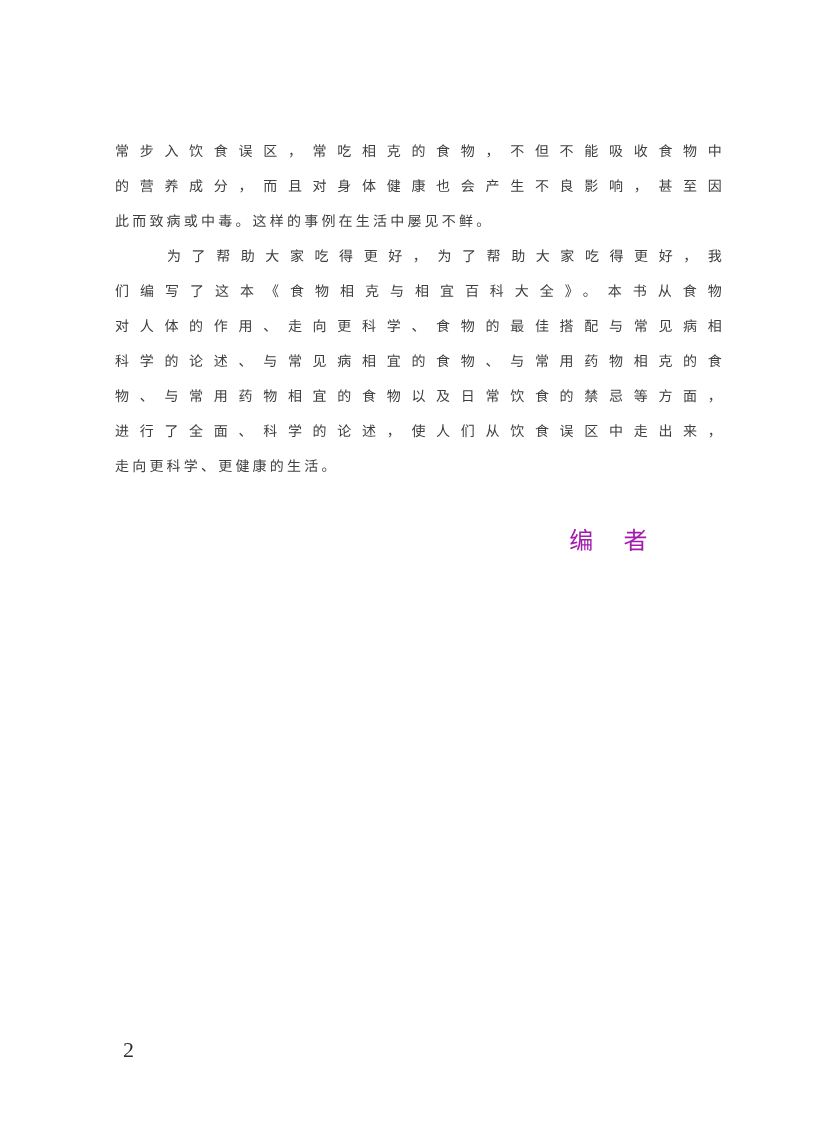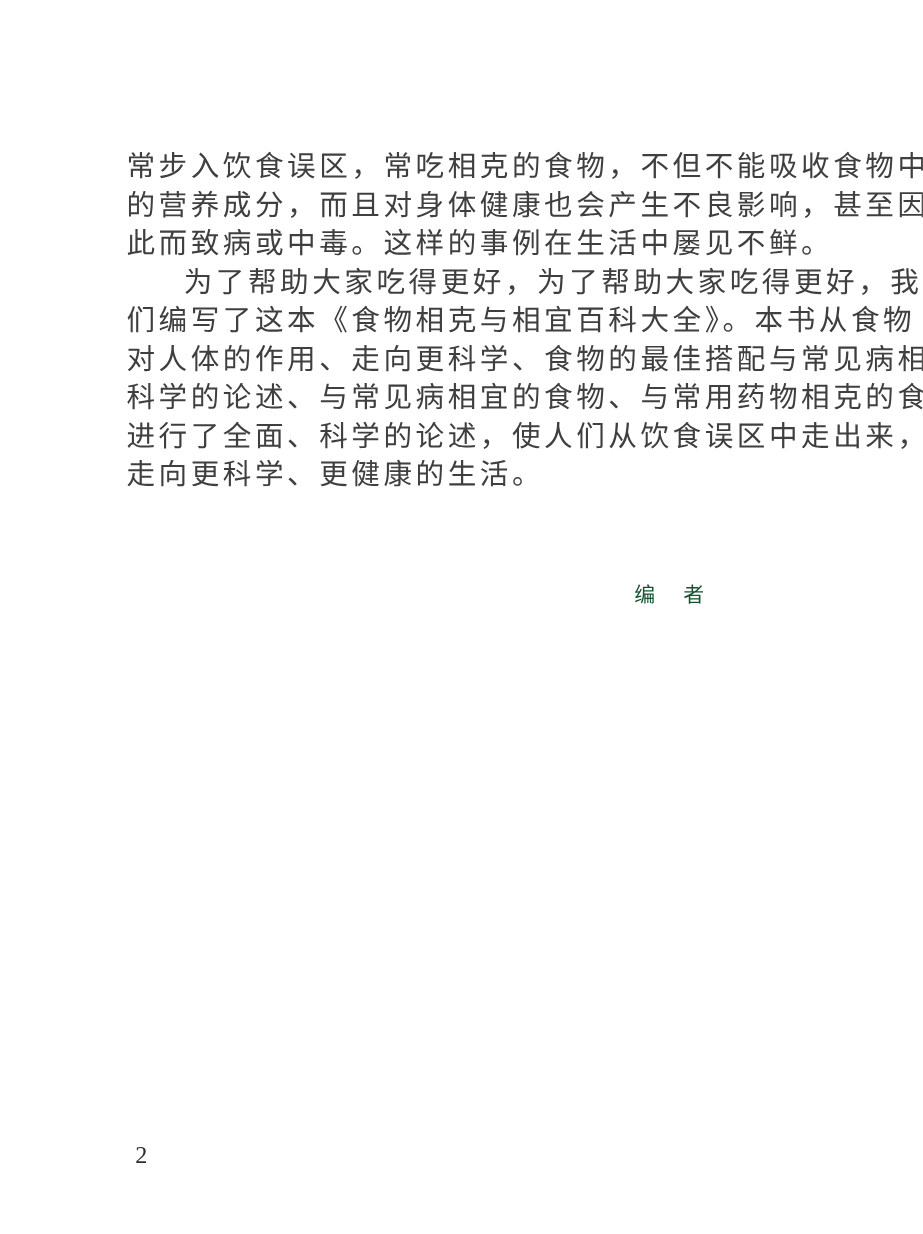--- a/index.html
+++ b/index.html
@@ -16,21 +16,21 @@
     inset: 0;
     background: #ffffff;
   }
   
   .body-text {
     position: absolute;
     left: 115px;
     top: 134px;
     width: 610px;
     color: #3f3f3f;
-    font-size: 26px;
+    font-size: 14px;
     line-height: 35px;
   }
   .line {
     width: 610px;
     letter-spacing: 3.2px;
     text-align: justify;
     text-align-last: justify;
     white-space: nowrap;
   }
   .line.para-end {
@@ -40,22 +40,22 @@
   .line.indent {
     padding-left: 52px;
   }
   
   .signature {
     position: absolute;
     left: 455px;
     top: 524px;
     width: 310px;
     text-align: center;
-    color: #14532d;
-    font-size: 19px;
+    color: #a21caf;
+    font-size: 24px;
     line-height: 35px;
   }
   .signature .author-line {
     letter-spacing: 3.2px;
   }
   .signature .date-line {
     letter-spacing: 1.5px;
   }
   
   .page-number {
@@ -75,20 +75,21 @@
   <div class="body-text">
 
     <div class="line">常步入饮食误区，常吃相克的食物，不但不能吸收食物中</div>
     <div class="line">的营养成分，而且对身体健康也会产生不良影响，甚至因</div>
     <div class="line para-end">此而致病或中毒。这样的事例在生活中屡见不鲜。</div>
 
     <div class="line indent">为了帮助大家吃得更好，为了帮助大家吃得更好，我</div>
     <div class="line">们编写了这本《食物相克与相宜百科大全》。本书从食物</div>
     <div class="line">对人体的作用、走向更科学、食物的最佳搭配与常见病相</div>
     <div class="line">科学的论述、与常见病相宜的食物、与常用药物相克的食</div>
+    <div class="line">物、与常用药物相宜的食物以及日常饮食的禁忌等方面，</div>
     <div class="line">进行了全面、科学的论述，使人们从饮食误区中走出来，</div>
     <div class="line para-end">走向更科学、更健康的生活。</div>
   </div>
 
   <div class="signature">
     <div class="author-line">编　者</div>
   </div>
 
   <div class="page-number">2</div>
 

